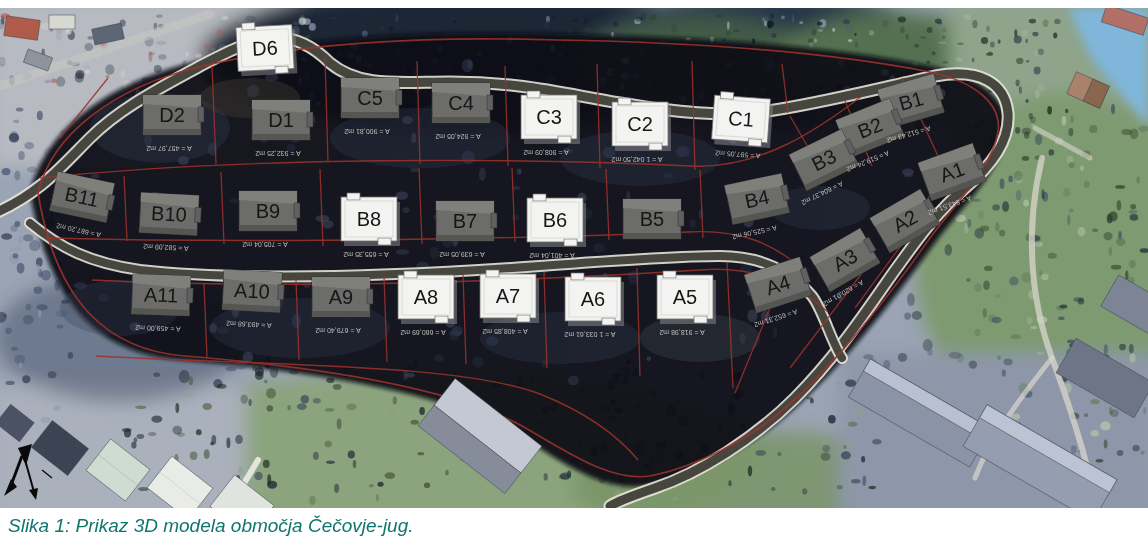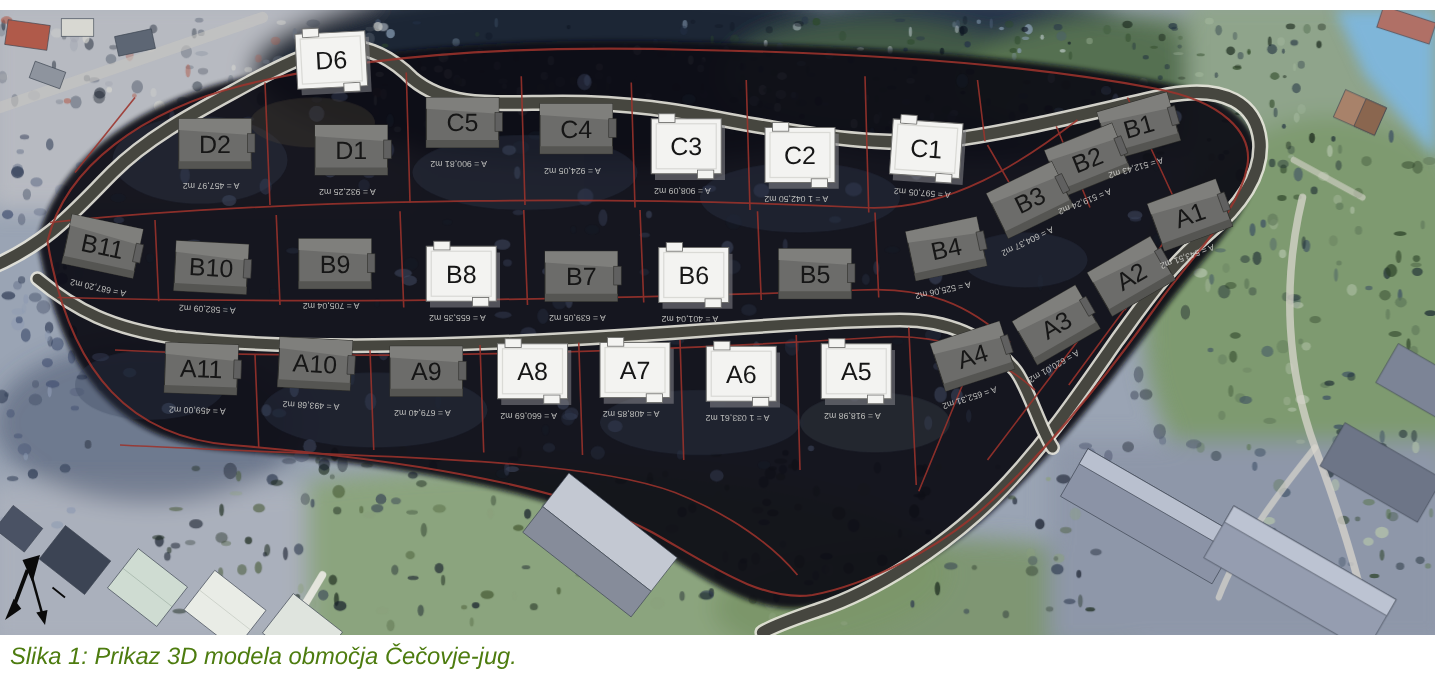--- a/index.html
+++ b/index.html
@@ -1,20 +1,20 @@
 <!DOCTYPE html>
 <html><head>
 <meta charset="utf-8">
 <style>
   html,body{margin:0;padding:0;background:#ffffff;}
   body{width:1148px;height:544px;overflow:hidden;font-family:"Liberation Sans",sans-serif;}
   figure{margin:0;padding:0;}
   .photo{position:relative;margin-top:8px;width:1148px;height:500px;background:#9fa9b8;line-height:0;}
   .photo svg{display:block;}
-  figcaption{font-style:italic;font-size:19px;color:#4d7c0f;padding:6px 0 0 8px;line-height:1.25;}
+  figcaption{font-style:italic;font-size:19px;color:#0f766e;padding:6px 0 0 8px;line-height:1.25;}
 </style>
 </head>
 <body>
 
 <figure>
   <div class="photo">
     <svg width="1148" height="500" viewBox="0 0 1148 500" xmlns="http://www.w3.org/2000/svg">
       <defs>
         <filter id="b2" x="-20%" y="-20%" width="140%" height="140%">
             <feGaussianBlur stdDeviation="2"></feGaussianBlur>

